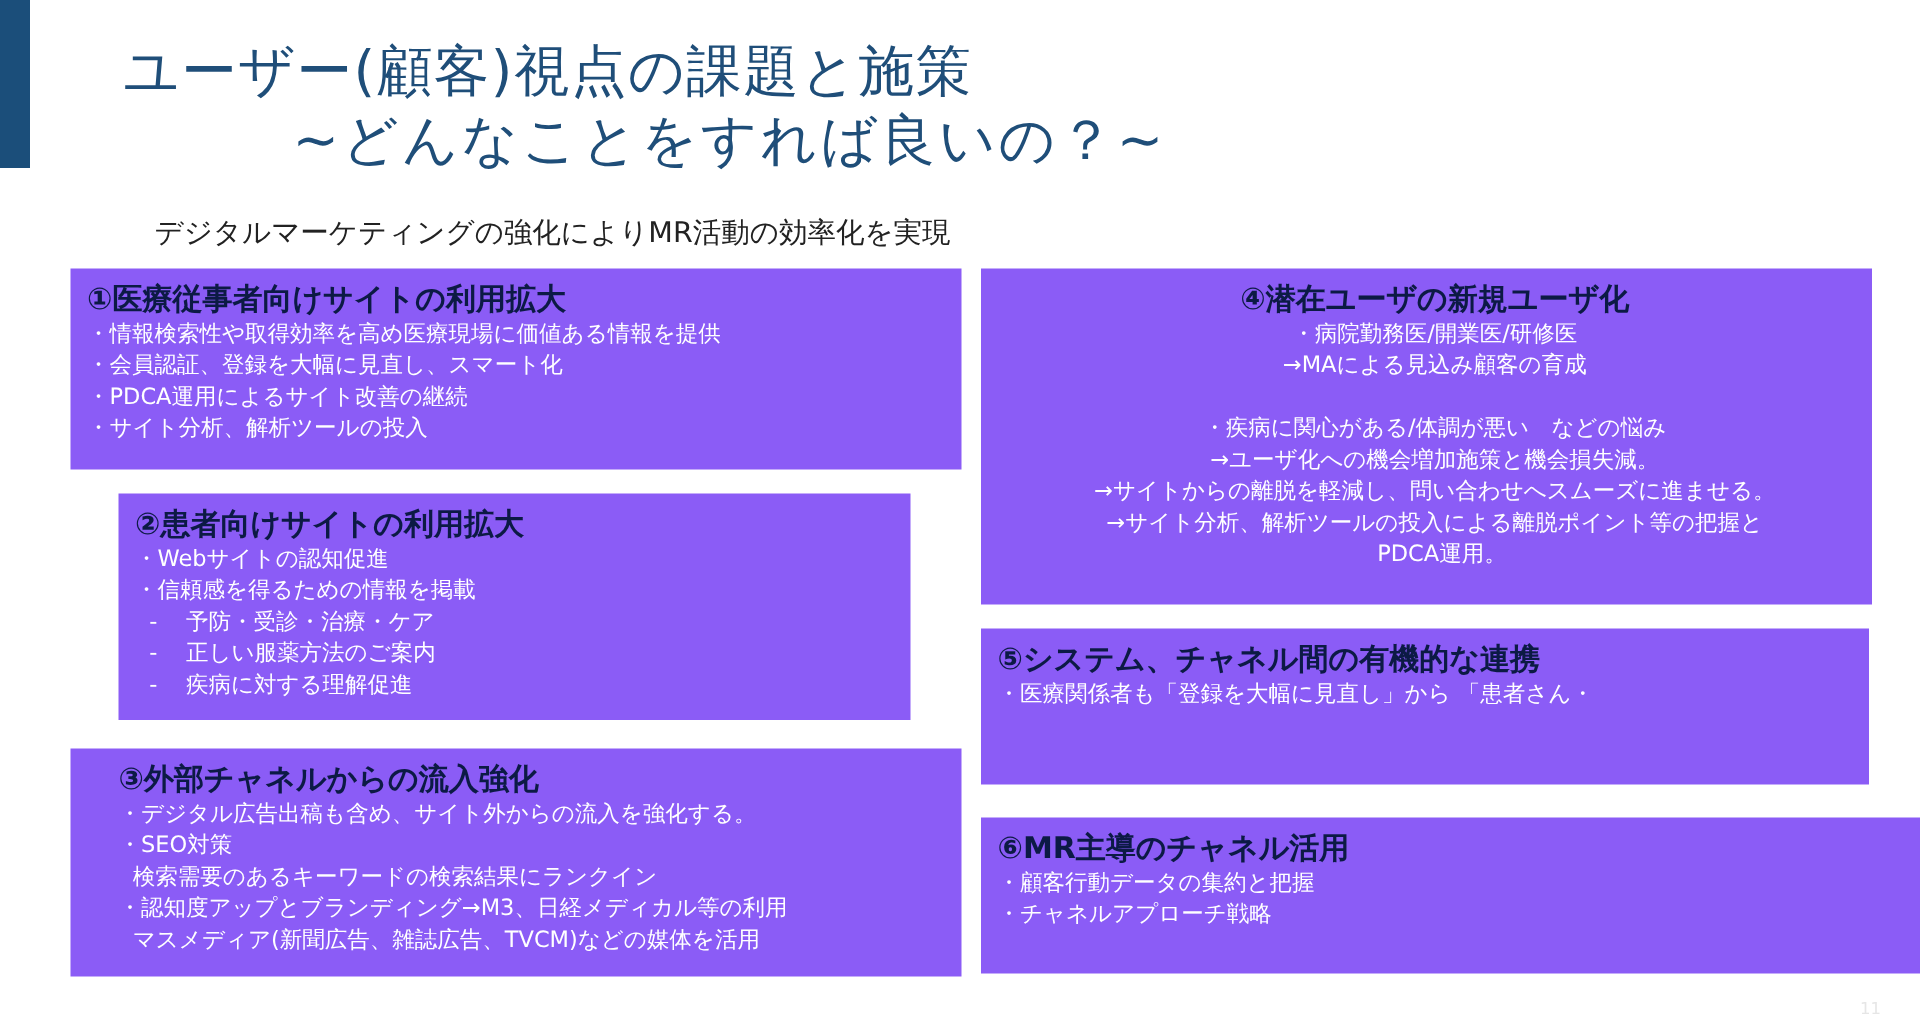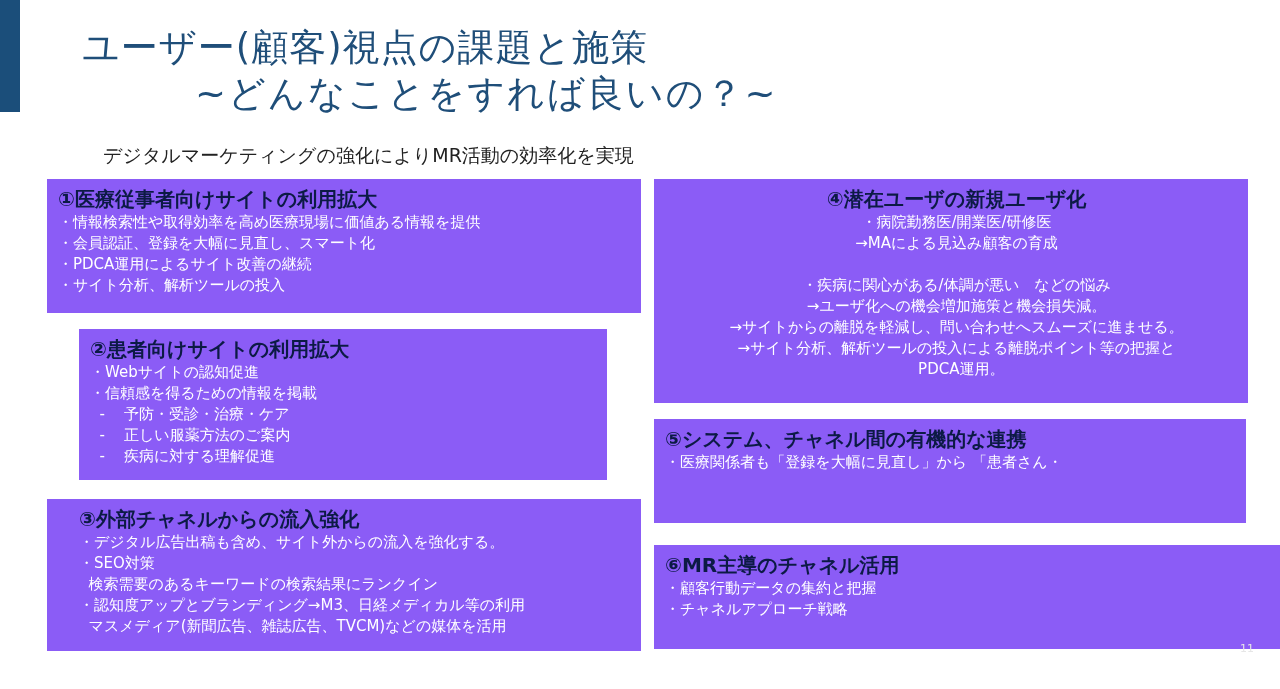--- a/index.html
+++ b/index.html
@@ -5,21 +5,21 @@
     html, body { margin:0; padding:0; }
     body { width:1280px; height:689px; background:#ffffff; position:relative; overflow:hidden;
       font-family:"DejaVu Sans", "Liberation Sans", sans-serif; }
     .sidebar-bar { position:absolute; left:0; top:0; width:20px; height:112px; background:#1b4e7a; }
     .title { position:absolute; left:82px; top:26px; font-size:37px; line-height:44px; color:#1f4e79; white-space:nowrap; letter-spacing:1px; }
     .subtitle { position:absolute; left:195px; top:72px; font-size:37px; line-height:44px; color:#1f4e79; white-space:nowrap; letter-spacing:2px; }
     .lead { position:absolute; left:57px; top:142px; font-size:19px; line-height:26px; color:#222; white-space:nowrap;margin-left:46px; }
     .box { position:absolute; background:#8b5cf6; box-sizing:border-box; padding:7px 0 0 11px; color:#ffffff; overflow:hidden; }
     .box h3 { margin:0; font-size:20px; line-height:26px; font-weight:bold; color:#0c1a45; white-space:nowrap; }
     .box .line { font-size:15px; line-height:21px; font-weight:normal; white-space:pre; }
-    .page-num { position:absolute; left:1240px; top:642px; font-size:11px; color:#e6e6e6;text-align:right; }
+    .page-num { position:absolute; left:1240px; top:666px; font-size:11px; color:#e6e6e6;text-align:right; }
   </style>
 </head>
 <body>
 
 <div class="sidebar-bar"></div>
 <div class="title">ユーザー(顧客)視点の課題と施策</div>
 <div class="subtitle">~どんなことをすれば良いの？~</div>
 <div class="lead">デジタルマーケティングの強化によりMR活動の効率化を実現</div>
 
 <div class="box" style="left:47px; top:179px; width:594px; height:134px;">

